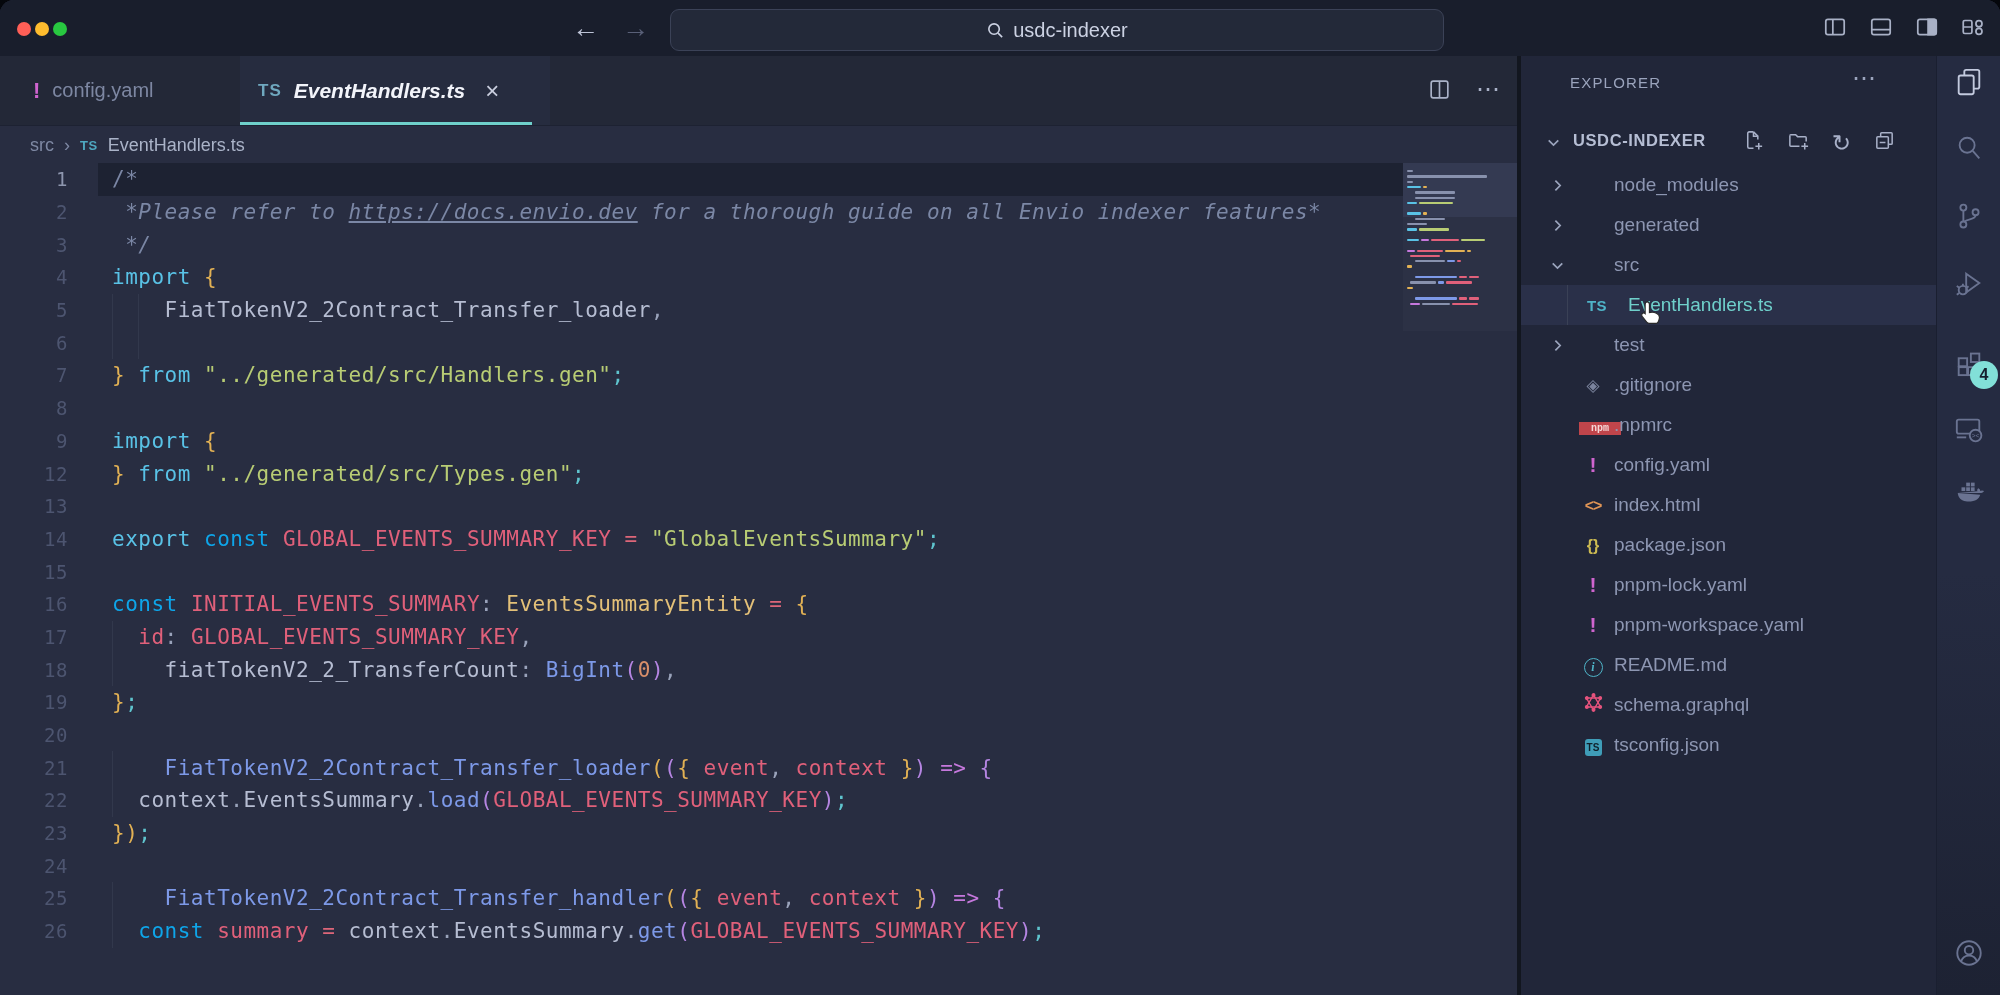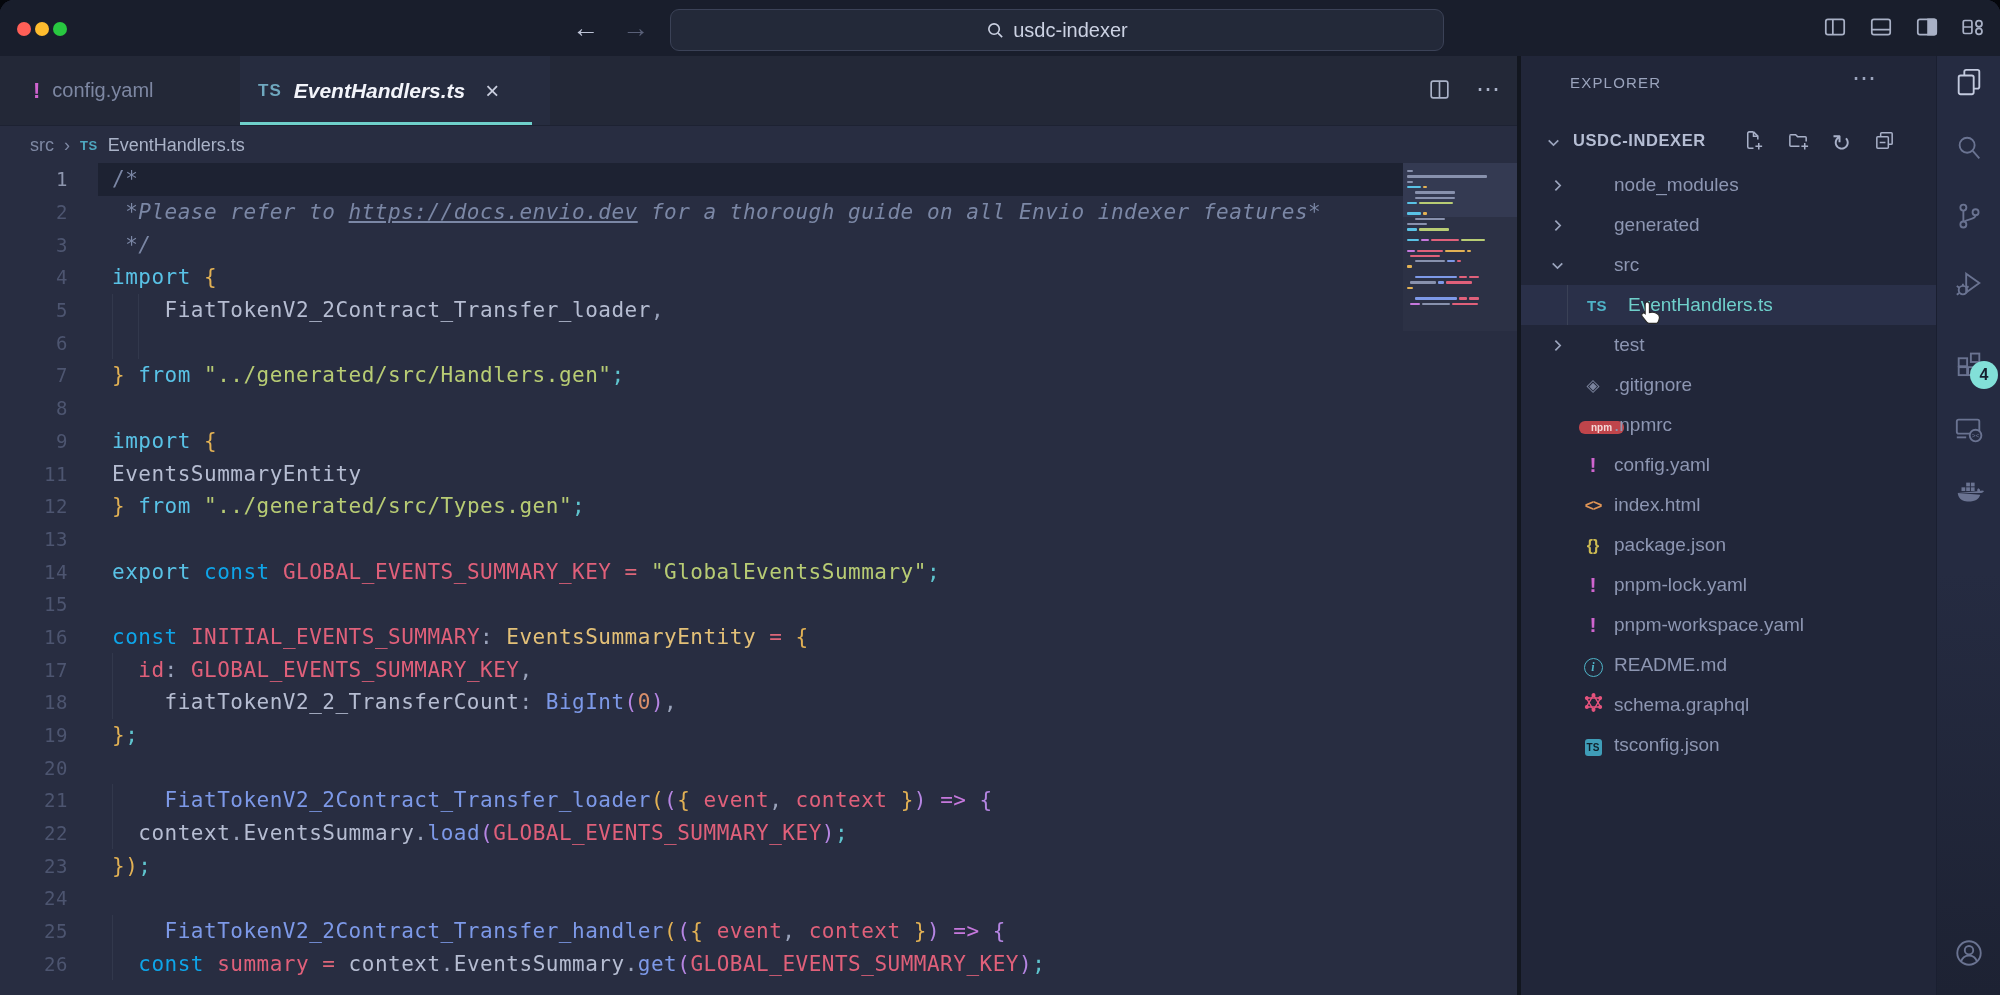--- a/index.html
+++ b/index.html
@@ -84,21 +84,21 @@
   .trow .fic{position:absolute;left:58px;width:28px;text-align:center;}
   .trow.selected .fic{left:62px;}
   .trow.selected .flabel{left:107px;color:var(--accent);}
   .tree-guide{position:absolute;left:46px;top:0;bottom:0;width:1px;background:#3a4156;}
   .ic-ts{color:#4fb4c8;font-weight:bold;font-size:15px;letter-spacing:.5px;}
   .ic-yaml{color:#cf64cf;font-weight:bold;font-size:21px;}
   .ic-html{color:#e09556;font-weight:bold;font-size:16px;letter-spacing:-1px;}
   .ic-json{color:#cdbb52;font-weight:bold;font-size:16px;}
   .ic-git{color:#7b849e;font-size:17px;}
   .ic-npm{display:inline-block;background:#c0454b;color:#f4d7d7;font-size:10px;font-weight:bold;
-          padding:1px 12px;border-radius:6px;line-height:11px;}
+          padding:1px 12px;border-radius:0;line-height:11px;font-family:Liberation Mono, monospace;}
   .ic-info{display:inline-block;width:17px;height:17px;border:1.8px solid #4fb4c8;border-radius:50%;
            color:#4fb4c8;font-size:12px;line-height:17px;font-weight:bold;font-family:"Liberation Serif",serif;font-style:italic;}
   .ic-tsconfig{display:inline-block;background:#3f9db8;color:#10222c;font-size:10px;font-weight:bold;
            width:17px;height:17px;line-height:17px;border-radius:3px;}
   .ic-graphql{color:#e5537d;}
   
   .activitybar{position:absolute;left:1936px;top:56px;width:64px;bottom:0;
                background:linear-gradient(#252b41 55%,#1d2233 100%);border-left:1px solid #1a1f30;}
   .act-item{position:absolute;left:17px;width:30px;height:30px;color:#6a7391;}
   .act-item.active{color:#c3cade;}
@@ -176,21 +176,20 @@
     <div class="code" id="code">
         <div class="code-row hl"><span class="gut">1</span><span class="ctext"><span class="tok-cm">/*</span></span></div>
         <div class="code-row"><span class="gut">2</span><span class="ctext"><span class="tok-cmi"> *Please refer to </span><span class="tok-lnk">https://docs.envio.dev</span><span class="tok-cmi"> for a thorough guide on all Envio indexer features*</span></span></div>
         <div class="code-row"><span class="gut">3</span><span class="ctext"><span class="tok-cmi"> */</span></span></div>
         <div class="code-row"><span class="gut">4</span><span class="ctext"><span class="tok-kw">import</span><span class="tok-pu"> </span><span class="tok-bry">{</span></span></div>
         <div class="code-row"><span class="gut">5</span><span class="iguide" style="left: 112px;"></span><span class="iguide" style="left: 138px;"></span><span class="ctext"><span class="tok-id">    FiatTokenV2_2Contract_Transfer_loader</span><span class="tok-pu">,</span></span></div>
         <div class="code-row"><span class="gut">6</span><span class="iguide" style="left: 112px;"></span><span class="iguide" style="left: 138px;"></span></div>
         <div class="code-row"><span class="gut">7</span><span class="ctext"><span class="tok-bry">}</span><span class="tok-pu"> </span><span class="tok-kw">from</span><span class="tok-pu"> </span><span class="tok-str">"../generated/src/Handlers.gen"</span><span class="tok-sc">;</span></span></div>
         <div class="code-row"><span class="gut">8</span><span class="ctext"></span></div>
         <div class="code-row"><span class="gut">9</span><span class="ctext"><span class="tok-kw">import</span><span class="tok-pu"> </span><span class="tok-bry">{</span></span></div>
-        <div class="code-row"><span class="gut">11</span><span class="ctext"><span class="tok-id">EventsSummaryEntity</span></span></div>
         <div class="code-row"><span class="gut">12</span><span class="ctext"><span class="tok-bry">}</span><span class="tok-pu"> </span><span class="tok-kw">from</span><span class="tok-pu"> </span><span class="tok-str">"../generated/src/Types.gen"</span><span class="tok-sc">;</span></span></div>
         <div class="code-row"><span class="gut">13</span><span class="ctext"></span></div>
         <div class="code-row"><span class="gut">14</span><span class="ctext"><span class="tok-kw">export</span><span class="tok-pu"> </span><span class="tok-kd">const</span><span class="tok-pu"> </span><span class="tok-cnst">GLOBAL_EVENTS_SUMMARY_KEY</span><span class="tok-op"> = </span><span class="tok-str">"GlobalEventsSummary"</span><span class="tok-sc">;</span></span></div>
         <div class="code-row"><span class="gut">15</span><span class="ctext"></span></div>
         <div class="code-row"><span class="gut">16</span><span class="ctext"><span class="tok-kd">const</span><span class="tok-pu"> </span><span class="tok-cnst">INITIAL_EVENTS_SUMMARY</span><span class="tok-pu">: </span><span class="tok-typ">EventsSummaryEntity</span><span class="tok-op"> = </span><span class="tok-bry">{</span></span></div>
         <div class="code-row"><span class="gut">17</span><span class="iguide" style="left: 112px;"></span><span class="ctext"><span class="tok-cnst">  id</span><span class="tok-pu">: </span><span class="tok-cnst">GLOBAL_EVENTS_SUMMARY_KEY</span><span class="tok-pu">,</span></span></div>
         <div class="code-row"><span class="gut">18</span><span class="iguide" style="left: 112px;"></span><span class="ctext"><span class="tok-id">    fiatTokenV2_2_TransferCount</span><span class="tok-pu">: </span><span class="tok-fn">BigInt</span><span class="tok-brp">(</span><span class="tok-num">0</span><span class="tok-brp">)</span><span class="tok-pu">,</span></span></div>
         <div class="code-row"><span class="gut">19</span><span class="ctext"><span class="tok-bry">}</span><span class="tok-sc">;</span></span></div>
         <div class="code-row"><span class="gut">20</span><span class="ctext"></span></div>
         <div class="code-row"><span class="gut">21</span><span class="iguide" style="left: 112px;"></span><span class="ctext"><span class="tok-fn">    FiatTokenV2_2Contract_Transfer_loader</span><span class="tok-bry">(</span><span class="tok-brp">(</span><span class="tok-bry">{</span><span class="tok-pr"> event</span><span class="tok-pu">, </span><span class="tok-pr">context</span><span class="tok-pu"> </span><span class="tok-bry">}</span><span class="tok-brp">)</span><span class="tok-ar"> =&gt; </span><span class="tok-brp">{</span></span></div>

